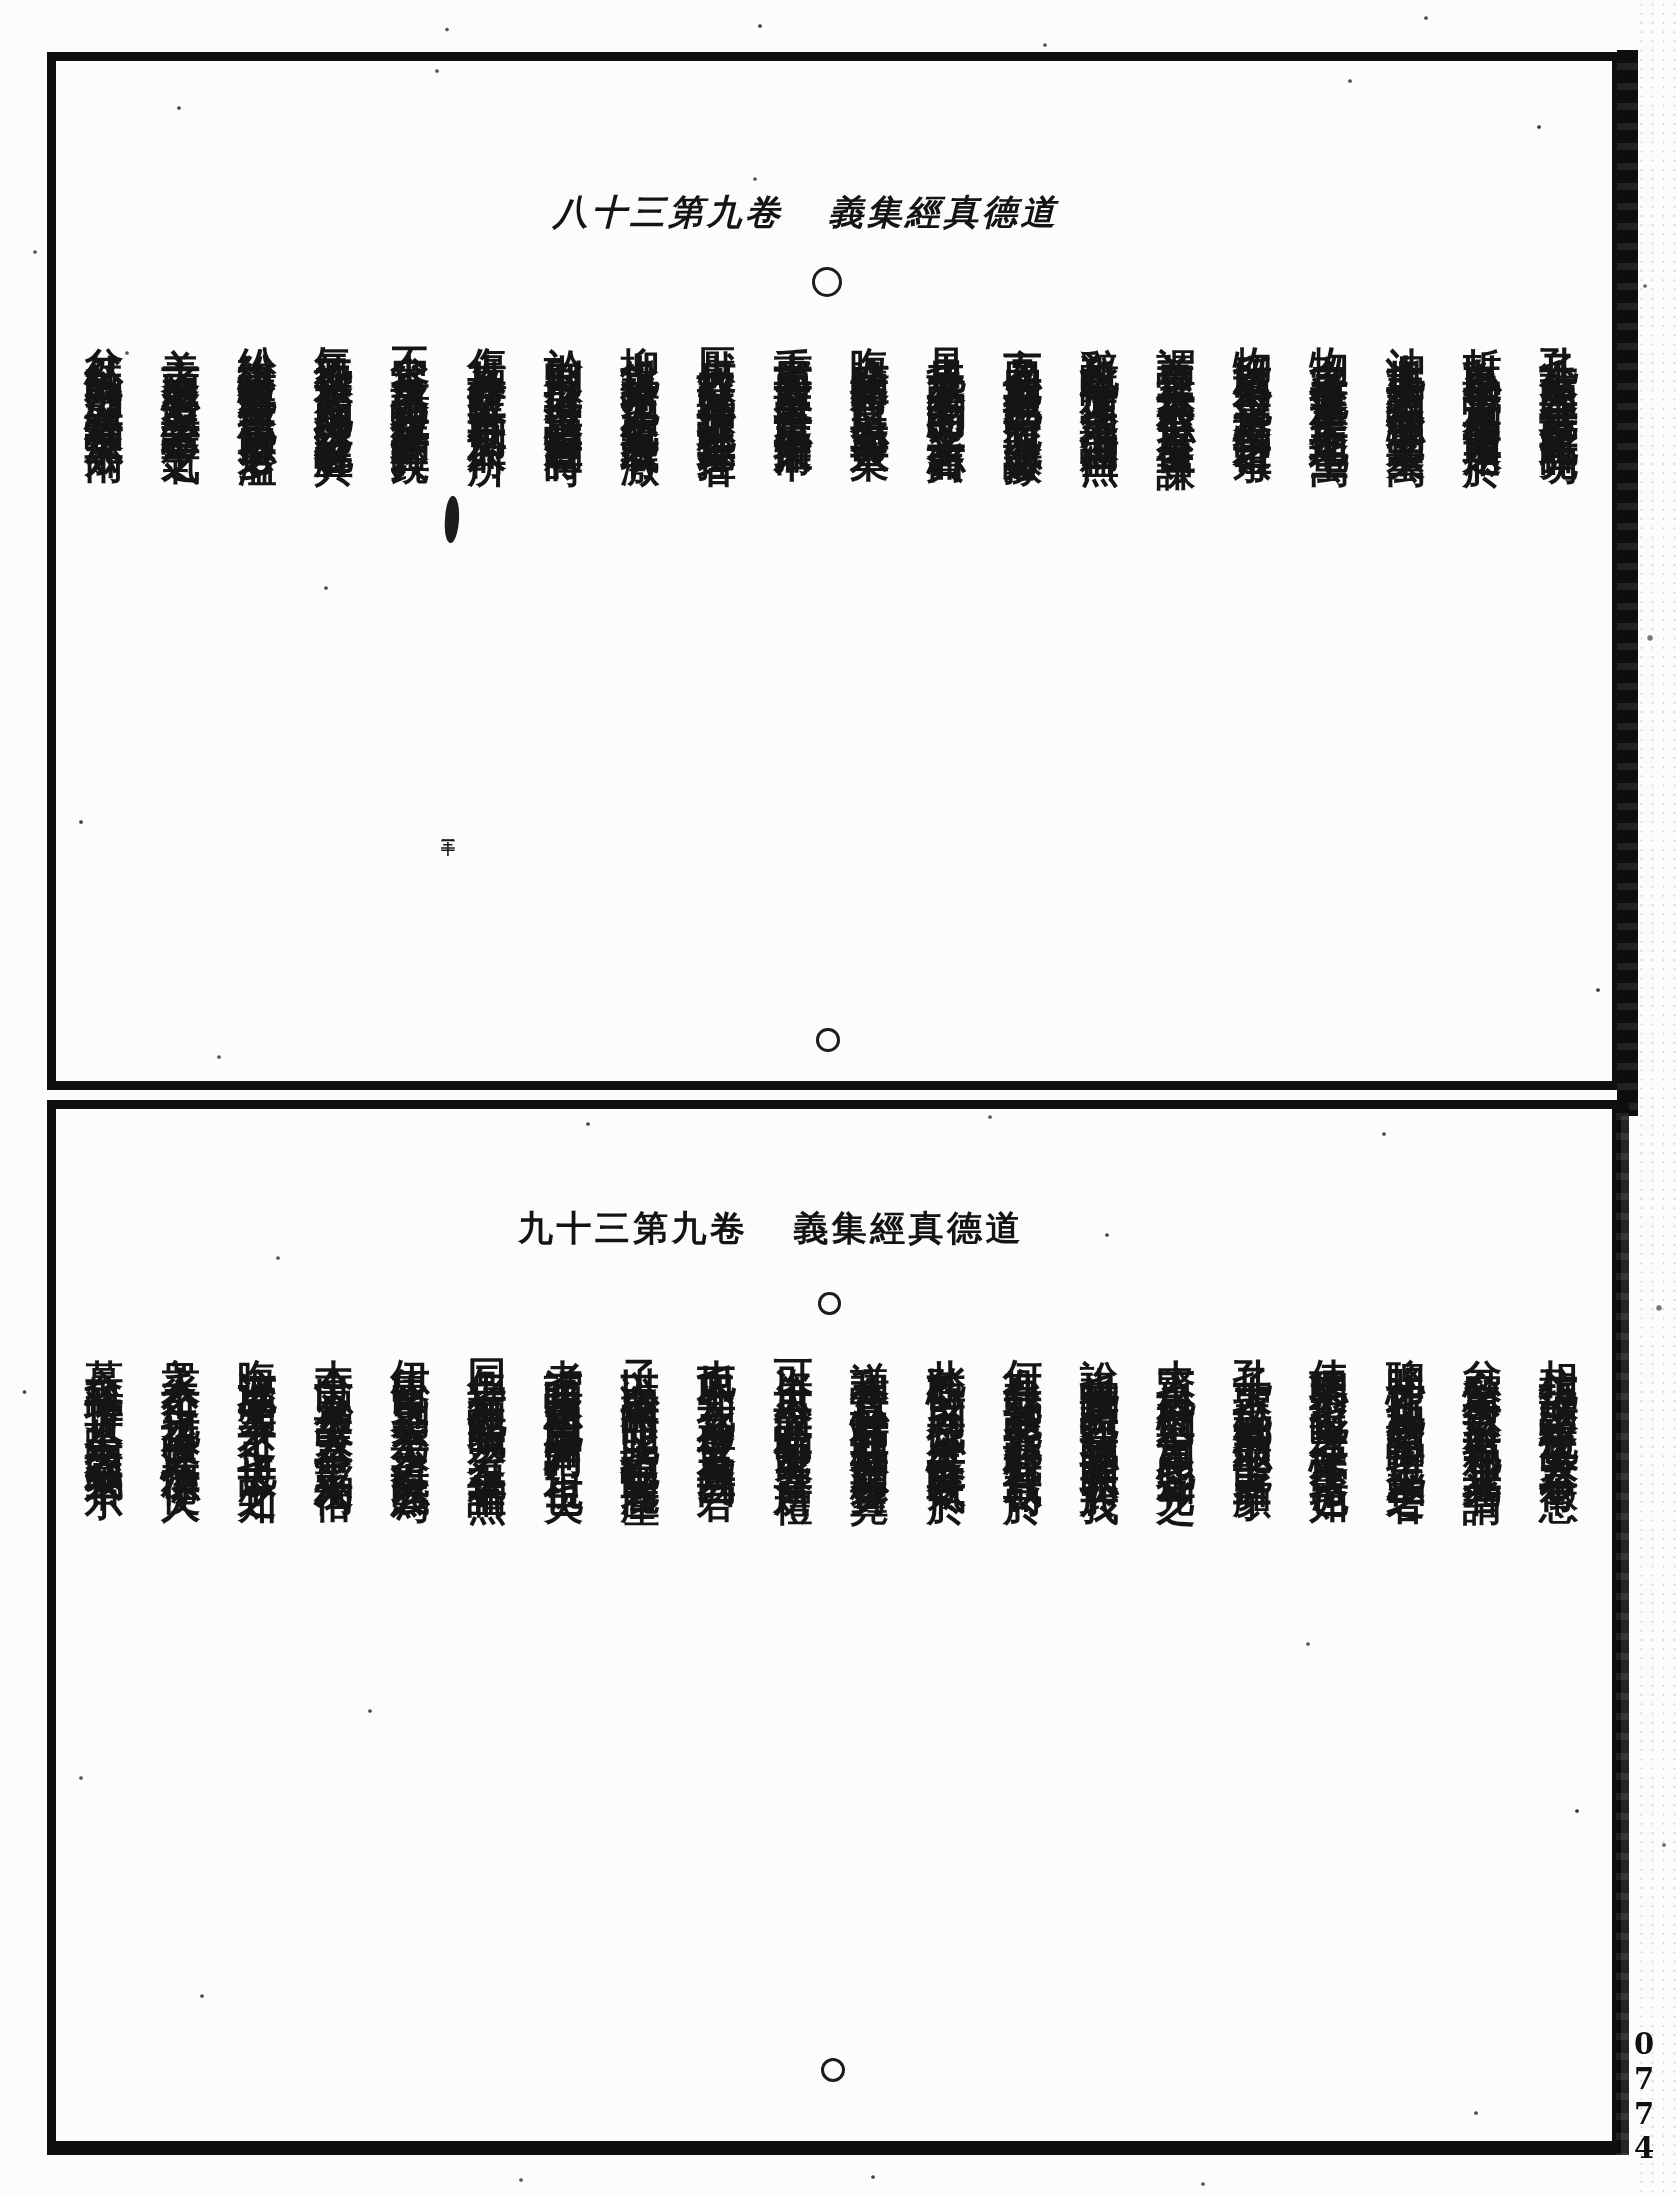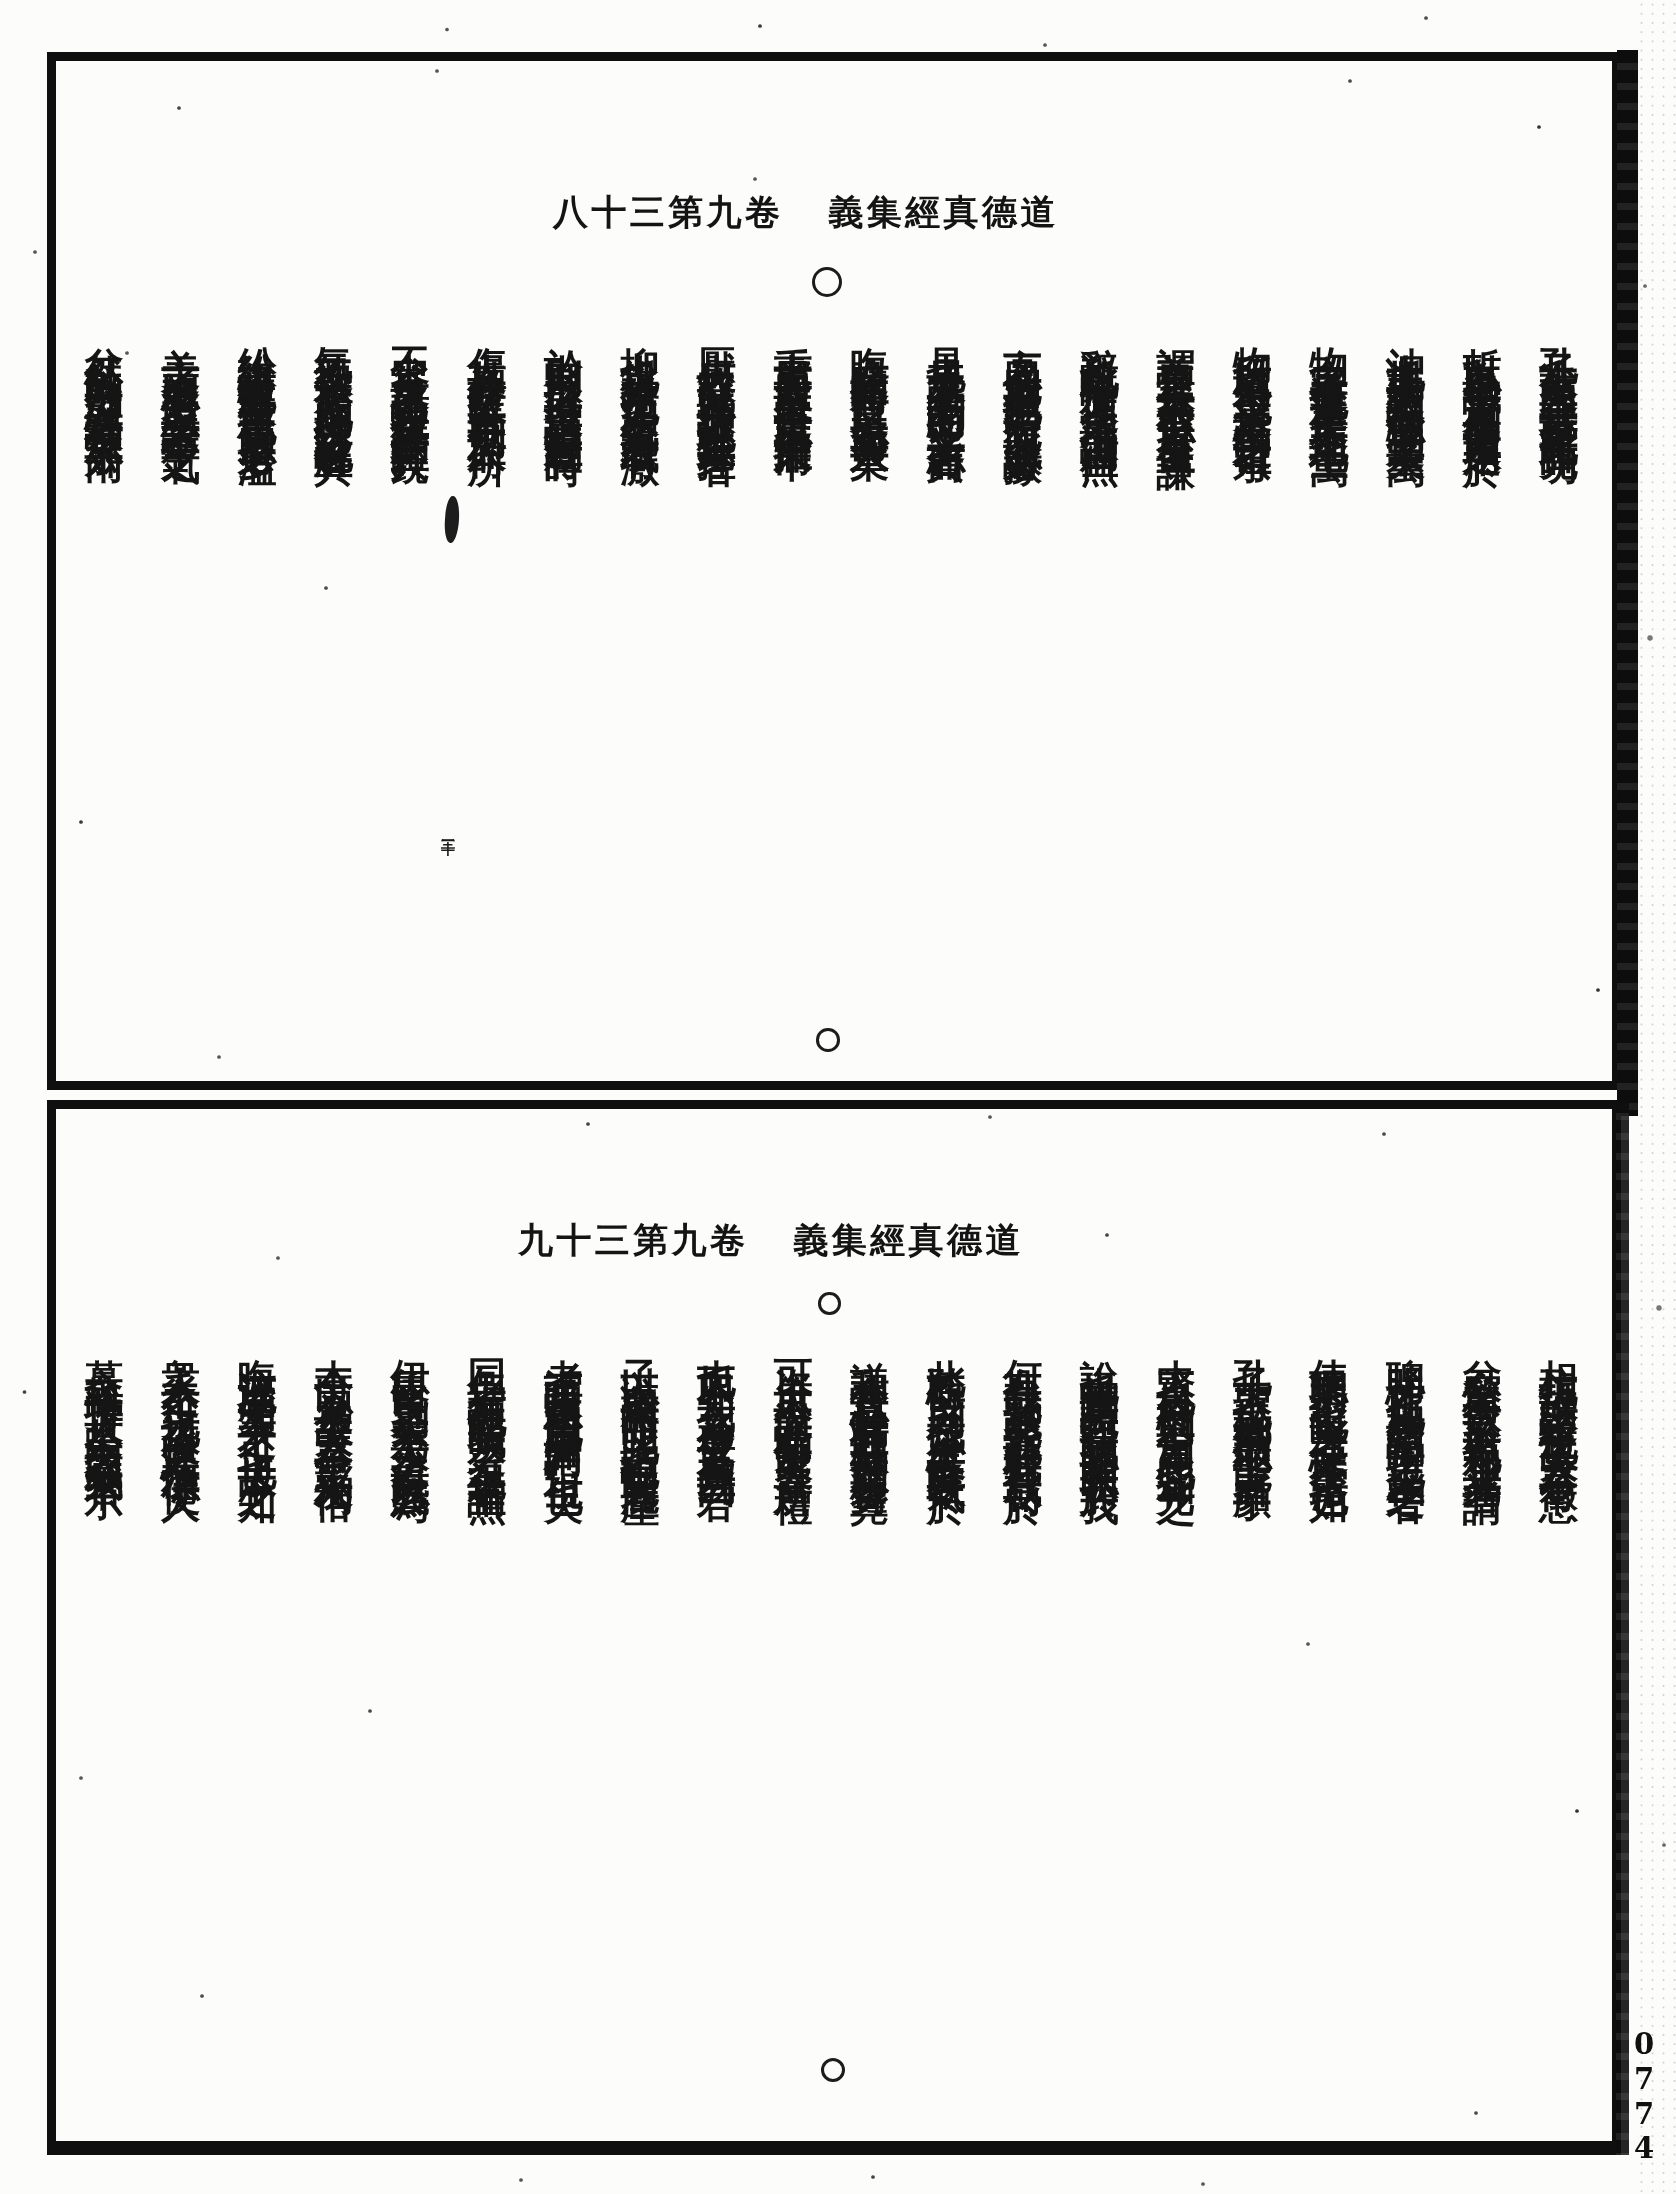--- a/index.html
+++ b/index.html
@@ -14,22 +14,22 @@
   .scan-band{position:absolute;background:repeating-linear-gradient(180deg,#0d0d0d 0 13.4px,#222 13.4px 20px);}
   #band-top-right{left:1617px;top:50px;width:21px;height:1066px;}
   #band-bottom-right{left:1616px;top:1100px;width:12.6px;height:1055px;opacity:.9;}
   #edge-noise{position:absolute;left:1636px;top:0;width:40px;height:2194px;
     background-image:radial-gradient(#8a8a8a 0.8px,transparent 1.3px);
     background-size:11px 9.2px;opacity:.38;}
   .header{
     position:absolute;white-space:nowrap;font-size:35px;font-weight:700;
     letter-spacing:3.4px;color:#141414;
   }
-  #header-top{left:553px;top:189px;}
-  #header-bottom{left:518px;top:1205px;margin-top:12px;}
+  #header-top{left:553px;top:189px;font-style:italic;}
+  #header-bottom{left:518px;top:1205px;}
   .header .gap{display:inline-block;width:45px;}
   .colwrap{
     position:absolute;display:flex;flex-direction:row-reverse;
     justify-content:space-between;align-items:flex-start;
   }
   #cols-top{left:84px;top:316px;width:1497px;height:731px;}
   #cols-bottom{left:84px;top:1328px;width:1497px;height:756px;}
   .tcol{
     writing-mode:vertical-rl;text-orientation:upright;white-space:nowrap;
     font-size:39px;line-height:1.08;font-weight:700;color:#151515;

